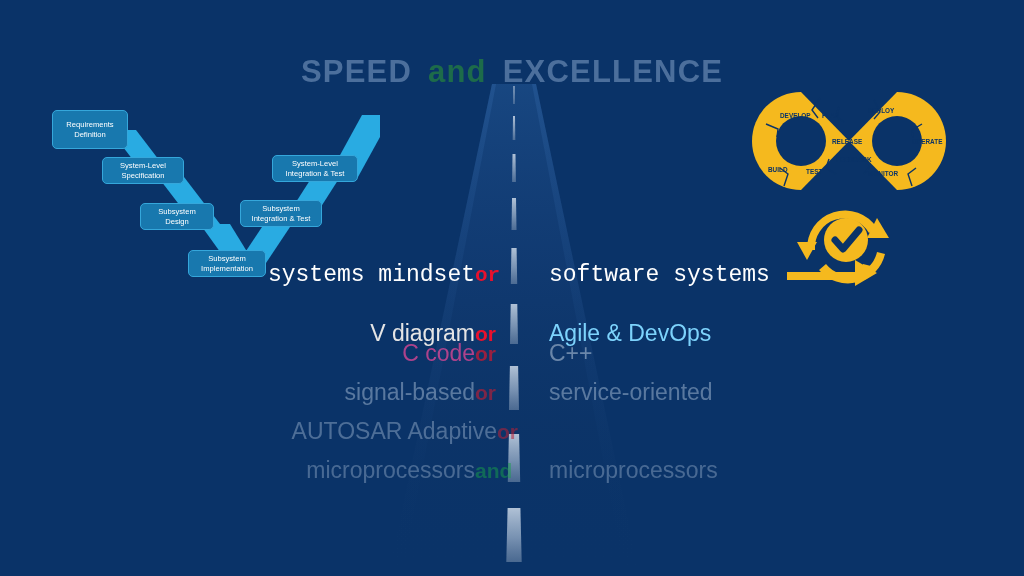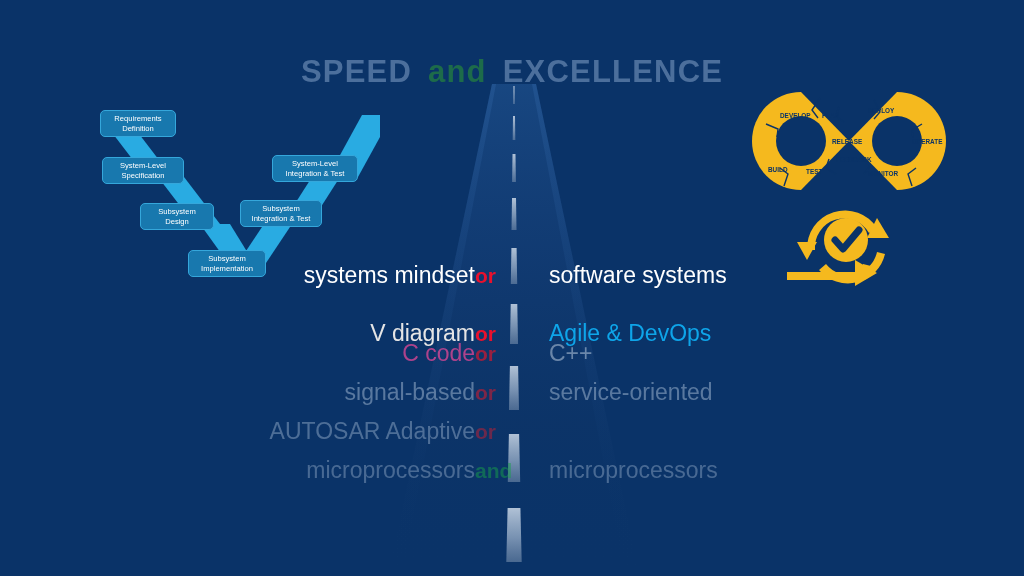--- a/index.html
+++ b/index.html
@@ -175,21 +175,21 @@
         <polygon points="70,35 96,35 132,82 106,82"></polygon>
         <polygon points="118,82 144,82 180,129 154,129"></polygon>
         <polygon points="160,129 190,129 214,168 188,168"></polygon>
 
         <polygon points="198,168 226,168 252,129 224,129"></polygon>
         <polygon points="242,129 270,129 300,82 272,82"></polygon>
         <polygon points="288,82 318,82 352,20 322,20"></polygon>
       </g>
     </svg>
 
-    <div class="v-box" style="left:12px;  top:15px;  width:76px; height:27px;margin-left:48px;">Requirements
+    <div class="v-box" style="left:12px;  top:15px;  width:76px; height:39px;">Requirements
 Definition</div>
     <div class="v-box" style="left:62px;  top:62px;  width:82px; height:27px;">System-Level
 Specification</div>
     <div class="v-box" style="left:100px; top:108px; width:74px; height:27px;">Subsystem
 Design</div>
     <div class="v-box" style="left:148px; top:155px; width:78px; height:27px;">Subsystem
 Implementation</div>
     <div class="v-box" style="left:200px; top:105px; width:82px; height:27px;">Subsystem
 Integration &amp; Test</div>
     <div class="v-box" style="left:232px; top:60px;  width:86px; height:27px;">System-Level
@@ -244,45 +244,45 @@
         <path d="M2,80 L70,80 A10,10 0 0,0 78,72 L86,74 A18,18 0 0,1 70,88 L2,88 Z"></path>
         <polygon points="70,68 92,81 70,94"></polygon>
       </g>
 
       <path d="M50,48 L58,57 L74,38" stroke="#0a3368" stroke-width="7" fill="none" stroke-linecap="round" stroke-linejoin="round"></path>
     </svg>
   </div>
 
   <div id="rows">
 
-    <div class="row" style="opacity:1;">
+    <div class="row" style="opacity:1;font-family:Liberation Mono, monospace;">
       <div class="cell-left" style="color:#ffffff;">systems mindset</div>
       <div class="cell-mid" style="color:#e8112d;">or</div>
       <div class="cell-right" style="color:#ffffff;">software systems</div>
     </div>
 
     <div class="row" style="opacity:1;">
       <div class="cell-left" style="color:#e5e5e5;margin-top:19px;">V diagram</div>
       <div class="cell-mid" style="color:#e8112d;">or</div>
-      <div class="cell-right" style="color:#0ea5e9;">Agile &amp; DevOps</div>
+      <div class="cell-right" style="color:#7dd3fc;">Agile &amp; DevOps</div>
     </div>
 
     <div class="row" style="opacity:0.72;">
       <div class="cell-left" style="color:#ec4899;">C code</div>
       <div class="cell-mid" style="color:#cf1830;">or</div>
       <div class="cell-right" style="color:#8fa6c2;">C++</div>
     </div>
 
     <div class="row" style="opacity:0.62;">
       <div class="cell-left" style="color:#8aa3c1;">signal-based</div>
       <div class="cell-mid" style="color:#c21d33;">or</div>
       <div class="cell-right" style="color:#8aa3c1;">service-oriented</div>
     </div>
 
-    <div class="row" style="opacity:0.54;">
+    <div class="row" style="opacity:0.54;padding-left:22px;">
       <div class="cell-left" style="color:#87a0bf;">AUTOSAR Adaptive</div>
       <div class="cell-mid" style="color:#bb2036;">or</div>
     </div>
 
     <div class="row" style="opacity:0.5;">
       <div class="cell-left" style="color:#87a0bf;">microprocessors</div>
       <div class="cell-mid" style="color:#17a04a;">and</div>
       <div class="cell-right" style="color:#87a0bf;">microprocessors</div>
     </div>
 

